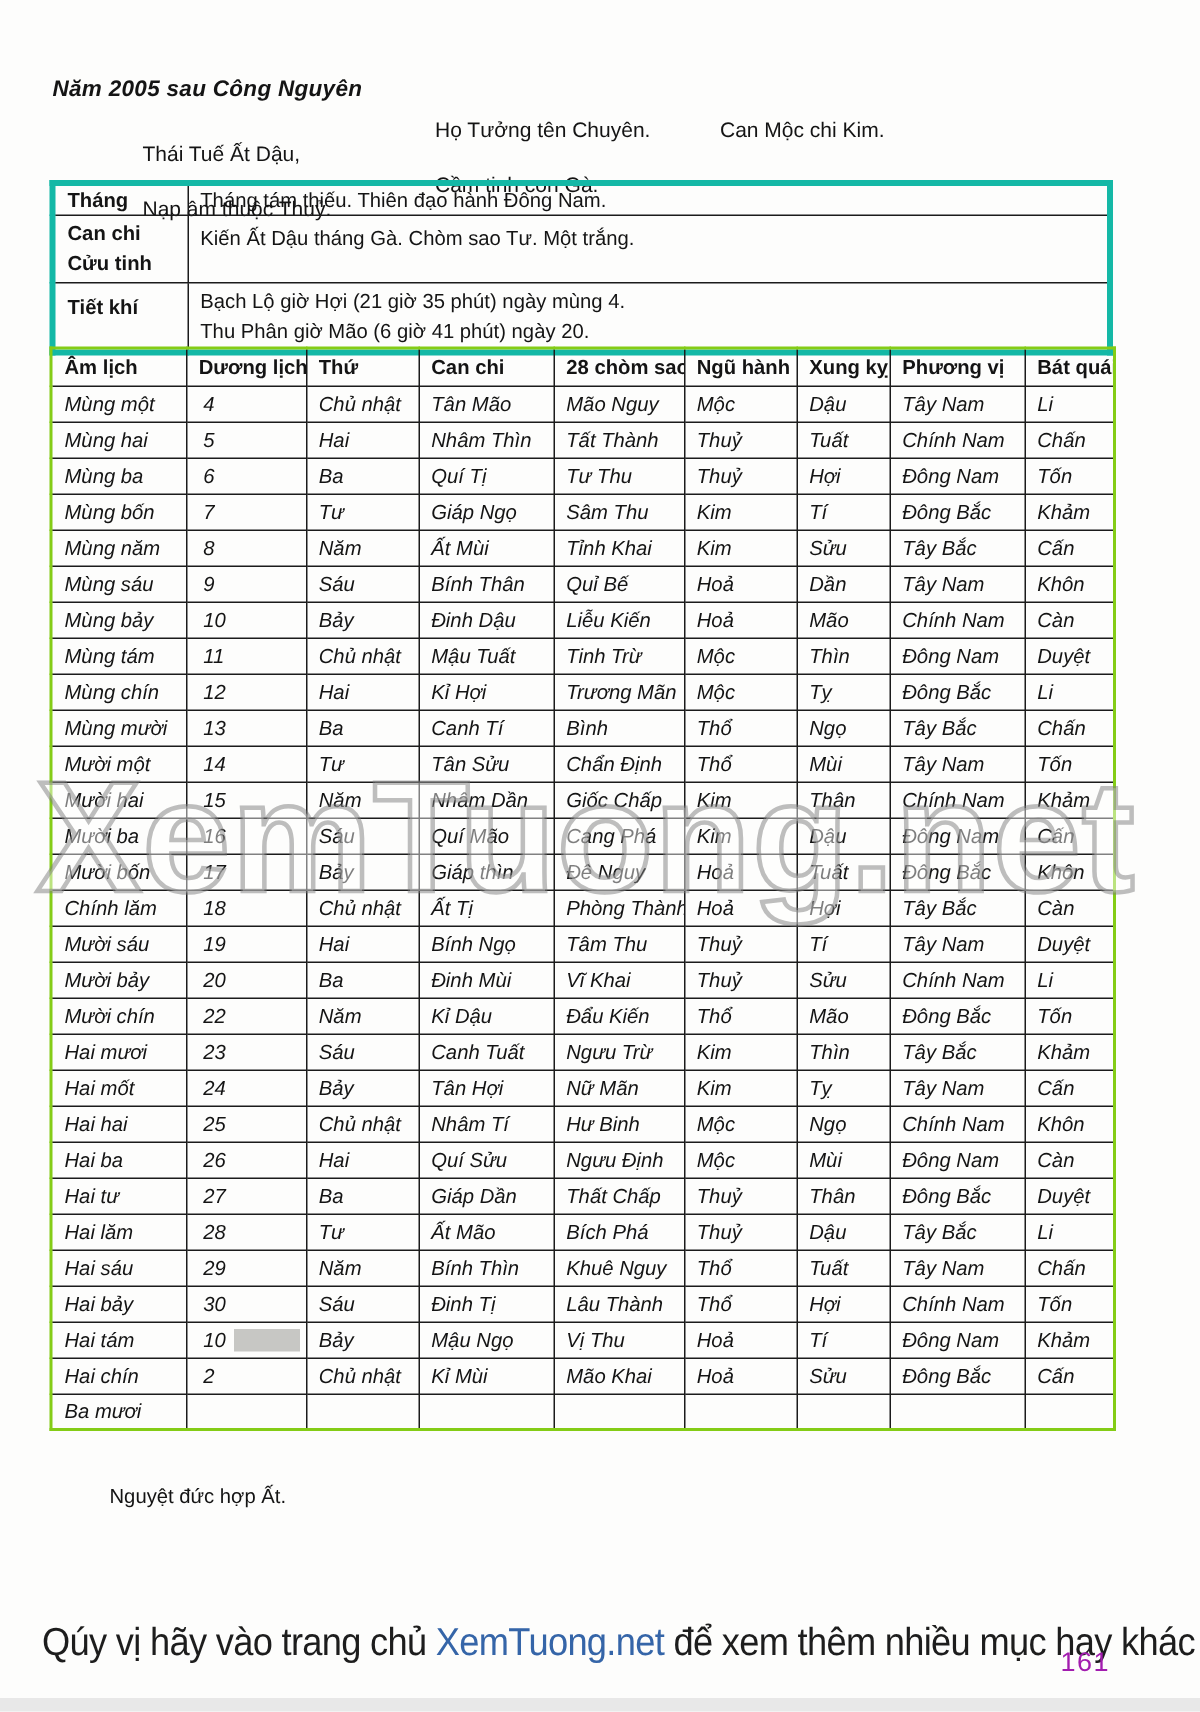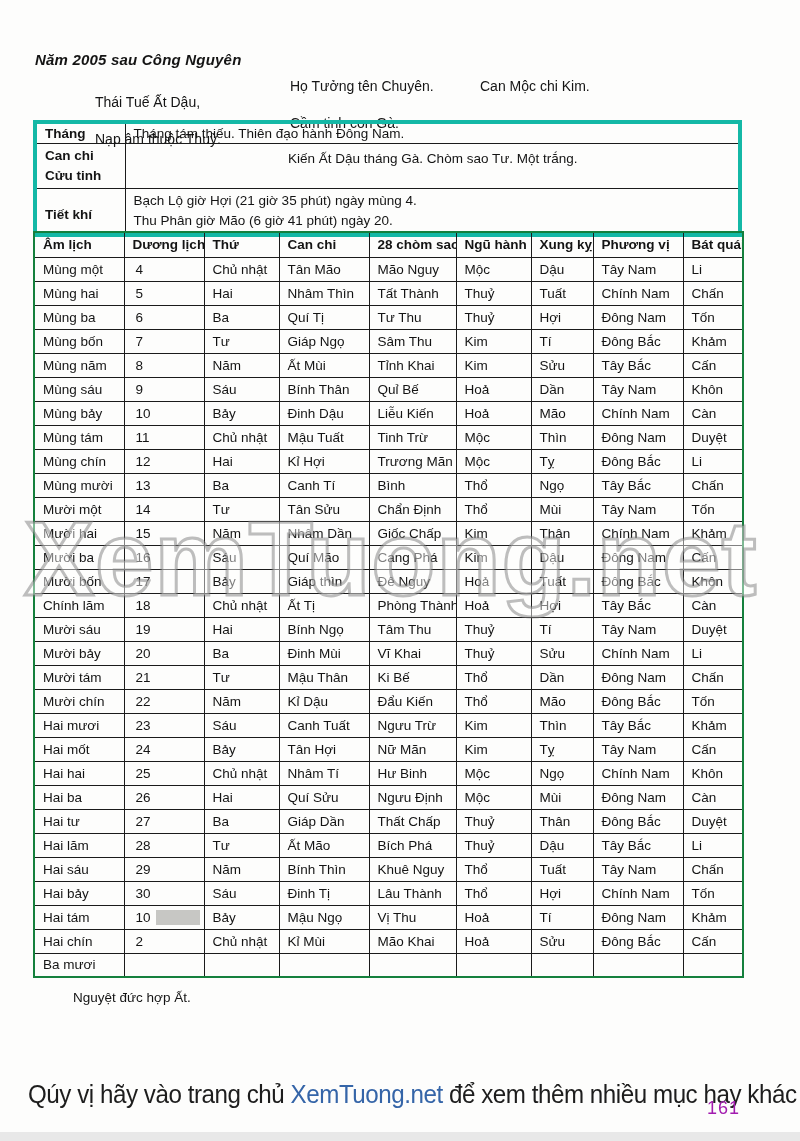--- a/index.html
+++ b/index.html
@@ -38,31 +38,31 @@
   .info-row-1 { height:21px; }
   .info-row-2 { height:45px; }
   .info-row-3 { height:46px; }
   .info-table .content-line { line-height:20px; }
   .info-table td { }
 
   .cal-table {
     position:absolute; top:231px; left:33px; width:709px;
     font-size:13.5px;
   }
-  .cal-table { border:2px solid #15803d; }
+  .cal-table { border:2px solid #84cc16; }
   .cal-table th, .cal-table td {
     border:1.5px solid #1b1b1b;
     text-align:left;
     vertical-align:middle;
     padding:1px 4px 1px 8px;
     white-space:nowrap;
     overflow:hidden;
   }
   .cal-table thead tr { height:25px; }
-  .cal-table tbody tr { height:24px; }
+  .cal-table tbody tr { height:24px;font-style:italic; }
   .cal-table th { font-weight:bold; }
   .cal-table td.c-duong { padding-left:11px; }
   td[data-smudge="true"]::after {
     content:""; display:inline-block;
     width:44px; height:15px;
     background:#c7c7c4;
     margin-left:5px; vertical-align:-3px;
   }
 
   .footnote { position:absolute; top:990px; left:41px; font-size:13.5px;margin-left:32px; }
@@ -118,26 +118,26 @@
     <tbody>
         <tr class="info-row-1">
       <th>Tháng</th>
       <td>Tháng tám thiếu. Thiên đạo hành Đông Nam.</td>
     </tr>
     <tr class="info-row-2">
       <th>
         <div class="content-line">Can chi</div>
         <div class="content-line">Cửu tinh</div>
       </th>
-      <td style="vertical-align:top; padding-top:5px;text-align:center;">
+      <td style="vertical-align:top; padding-top:5px;">
         <div class="content-line">Kiến Ất Dậu tháng Gà. Chòm sao Tư. Một trắng.</div>
       </td>
     </tr>
     <tr class="info-row-3">
-      <th style="vertical-align:top; padding-top:16px;">
+      <th style="vertical-align:top; padding-top:6px;">
         <div class="content-line">Tiết khí</div>
       </th>
       <td>
         <div class="content-line">Bạch Lộ giờ Hợi (21 giờ 35 phút) ngày mùng 4.</div>
         <div class="content-line">Thu Phân giờ Mão (6 giờ 41 phút) ngày 20.</div>
       </td>
     </tr>
   </tbody>
     </table>
 
@@ -348,31 +348,20 @@
       <td class="c-duong">20</td>
       <td class="c-thu">Ba</td>
       <td class="c-canchi">Đinh Mùi</td>
       <td class="c-sao">Vĩ Khai</td>
       <td class="c-hanh">Thuỷ</td>
       <td class="c-xung">Sửu</td>
       <td class="c-phuong">Chính Nam</td>
       <td class="c-quai">Li</td>
     </tr>
         <tr>
-      <td class="c-am">Mười tám</td>
-      <td class="c-duong">21</td>
-      <td class="c-thu">Tư</td>
-      <td class="c-canchi">Mậu Thân</td>
-      <td class="c-sao">Ki Bế</td>
-      <td class="c-hanh">Thổ</td>
-      <td class="c-xung">Dần</td>
-      <td class="c-phuong">Đông Nam</td>
-      <td class="c-quai">Chấn</td>
-    </tr>
-        <tr>
       <td class="c-am">Mười chín</td>
       <td class="c-duong">22</td>
       <td class="c-thu">Năm</td>
       <td class="c-canchi">Kỉ Dậu</td>
       <td class="c-sao">Đẩu Kiến</td>
       <td class="c-hanh">Thổ</td>
       <td class="c-xung">Mão</td>
       <td class="c-phuong">Đông Bắc</td>
       <td class="c-quai">Tốn</td>
     </tr>

